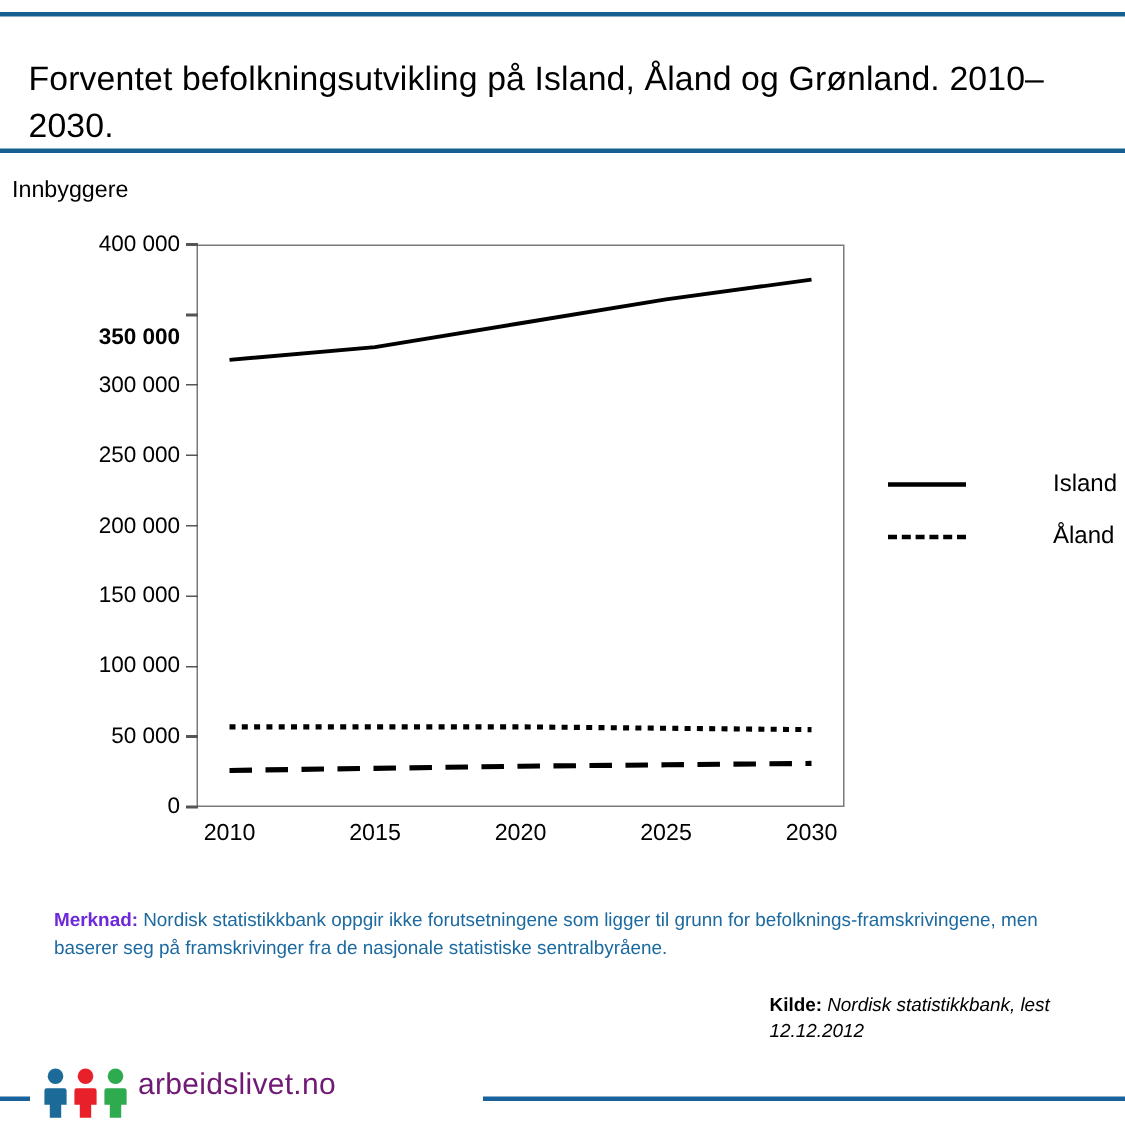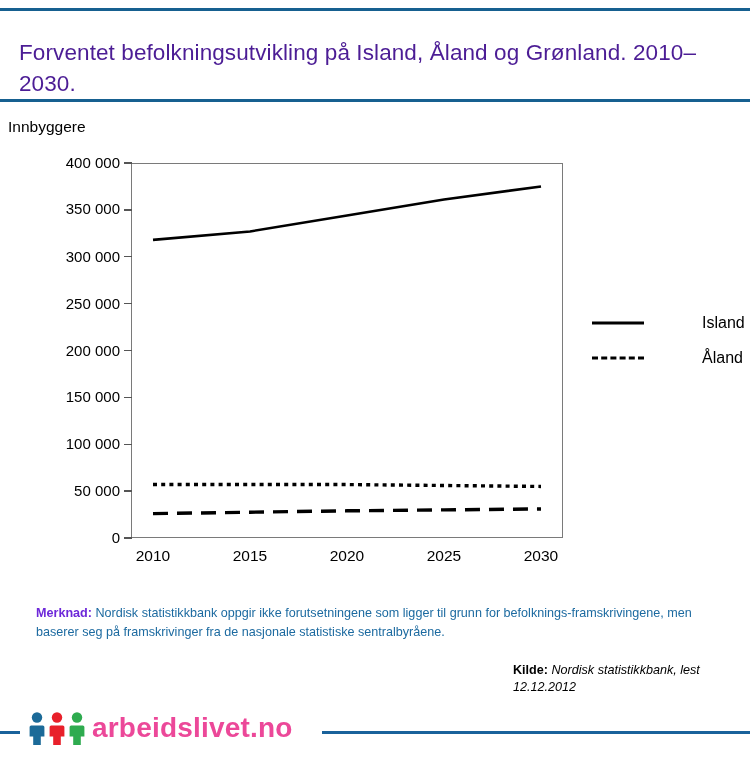--- a/index.html
+++ b/index.html
@@ -28,21 +28,21 @@
     left: 0; top: 99px;
     width: 750px; height: 3px;
     background: #166090;
   }
   #chart-title {
     position: absolute;
     left: 19px; top: 22px;
     width: 710px;
     font-size: 22.5px;
     line-height: 31px;
-    color: #4c1d95;
+    color: #000000;
     font-weight: normal;
     letter-spacing: 0.1px;
   }
 
   
   #axis-title-y {
     position: absolute;
     left: 8px; top: 118px;
     font-size: 15.5px;
     color: #000;
@@ -163,24 +163,24 @@
     background: #19629B;
   }
   #logo-figures {
     position: absolute;
     left: 28px; top: 710px;
     width: 58px; height: 36px;
   }
   #logo-text {
     position: absolute;
     left: 92px; top: 712px;
-    font-size: 28px;
-    color: #ec4899;
+    font-size: 20px;
+    color: #701a75;
     letter-spacing: 0.2px;
-    font-weight: 700;
+    font-weight: 400;
   }
 </style>
 </head>
 <body>
 
 <div id="header-rule-top"></div>
 <h1 id="chart-title">Forventet befolkningsutvikling på Island, Åland og Grønland. 2010–2030.</h1>
 <div id="header-rule-bottom"></div>
 
 <div id="axis-title-y">Innbyggere</div>
@@ -188,21 +188,21 @@
 <div id="plot-wrap">
   <div id="plot-frame"></div>
   <svg id="plot-svg" viewBox="0 0 432 375" preserveAspectRatio="none">
     <polyline id="series-island" fill="none" stroke="#000" stroke-width="2.6" stroke-linejoin="round" points="22.00,76.88 119.00,68.44 216.00,52.50 313.00,36.56 410.00,23.44"></polyline>
     <polyline id="series-gronland" fill="none" stroke="#000" stroke-width="3.4" stroke-linecap="butt" stroke-dasharray="4,4.2" points="22.00,321.56 119.00,321.56 216.00,321.56 313.00,322.50 410.00,323.44"></polyline>
     <polyline id="series-aland" fill="none" stroke="#000" stroke-width="3.4" stroke-linecap="butt" stroke-dasharray="15,9" points="22.00,350.63 119.00,349.22 216.00,347.81 313.00,346.88 410.00,345.94"></polyline>
   </svg>
   <div id="y-axis-ticks">
       <div class="ytick-label" style="top: 53px; left: 0px;">400 000</div>
       <div class="ytick-mark" style="top: 52.3px;"></div>
-      <div class="ytick-label" style="top: 99px; left: 0px;">350 000</div>
+      <div class="ytick-label" style="top: 115px; left: 0px; font-weight: bold;">350 000</div>
       <div class="ytick-mark" style="top: 99.175px;"></div>
       <div class="ytick-label" style="top: 146.75px; left: 0px;">300 000</div>
       <div class="ytick-mark" style="top: 146.05px;"></div>
       <div class="ytick-label" style="top: 193.625px; left: 0px;">250 000</div>
       <div class="ytick-mark" style="top: 192.925px;"></div>
       <div class="ytick-label" style="top: 240.5px; left: 0px;">200 000</div>
       <div class="ytick-mark" style="top: 239.8px;"></div>
       <div class="ytick-label" style="top: 287.375px; left: 0px;">150 000</div>
       <div class="ytick-mark" style="top: 286.675px;"></div>
       <div class="ytick-label" style="top: 334.25px; left: 0px;">100 000</div>

